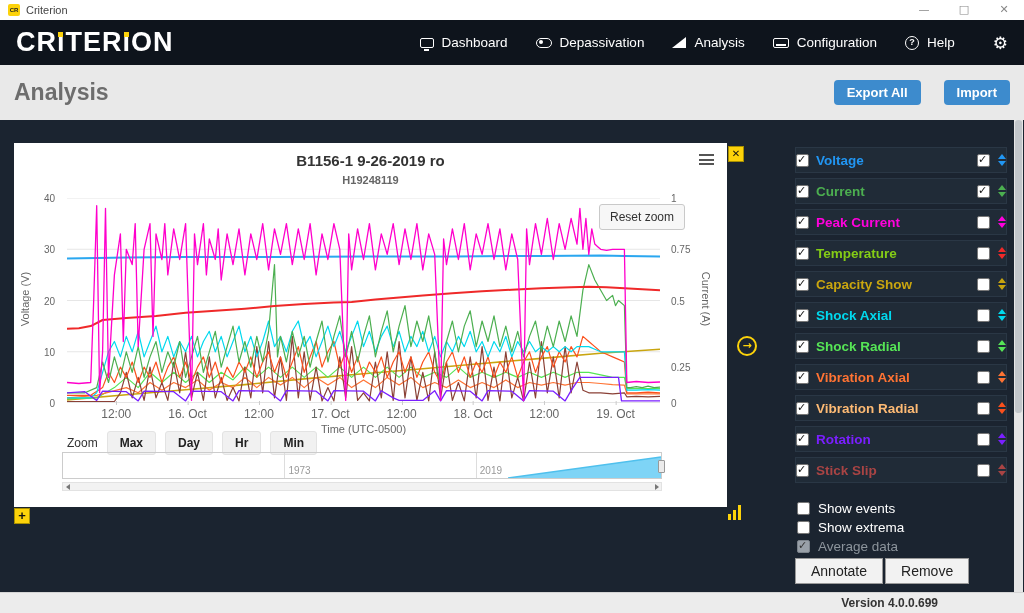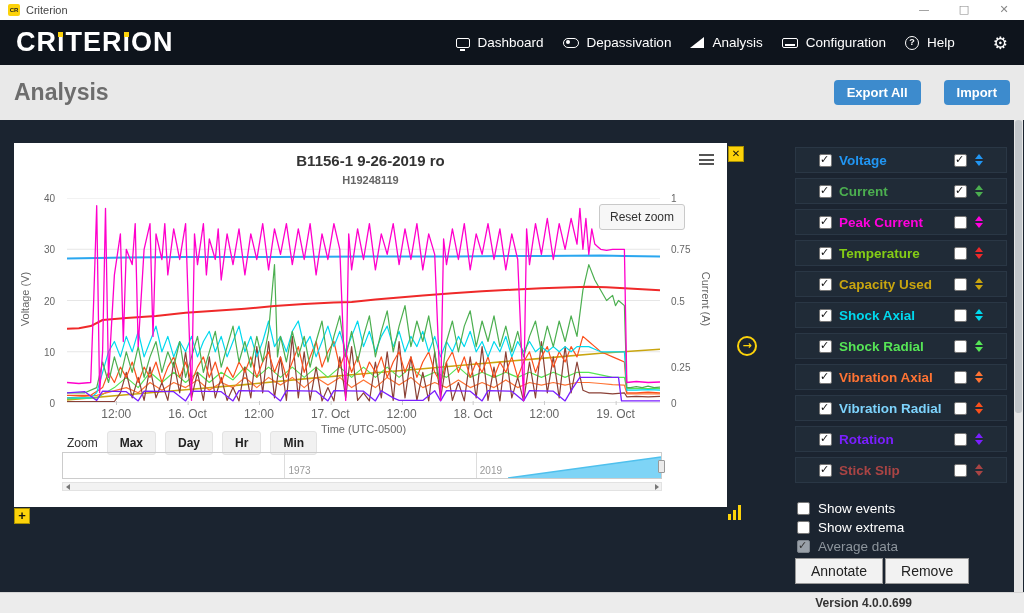--- a/index.html
+++ b/index.html
@@ -14,21 +14,21 @@
   .titlebar-title { font-size:11px; color:#444; margin-left:6px; }
   .win-controls { margin-left:auto; display:flex; }
   .win-btn { width:40px; text-align:center; color:#888; font-size:11px; line-height:20px;
              font-family:"DejaVu Sans", sans-serif; }
 
   
   .navbar { height:45px; background:#0e141c; display:flex; align-items:center; padding:0 16px; }
   .logo { font-size:27px; font-weight:bold; color:#fff; letter-spacing:1px; line-height:1; }
   .logo-i { position:relative; display:inline-block; }
   .logo-i::after { content:""; position:absolute; left:1px; top:3px; width:5px; height:5px; background:#fcd20a; }
-  .nav-menu { margin-left:auto; display:flex; align-items:center; gap:19px; }
+  .nav-menu { margin-left:auto; display:flex; align-items:center; gap:28px; }
   .nav-item { display:flex; align-items:center; gap:8px; color:#fff; font-size:13.5px; cursor:pointer; }
   .nav-icon { display:inline-block; }
   .icon-dashboard { width:14px; height:10px; border:1.5px solid #fff; border-radius:2px; position:relative; }
   .icon-dashboard::after { content:""; position:absolute; left:3px; bottom:-4px; width:5px; height:2px; background:#fff; }
   .icon-depassivation { width:16px; height:10px; border:1.5px solid #fff; border-radius:5px; position:relative; }
   .icon-depassivation::after { content:""; position:absolute; left:2px; top:1.5px; width:4px; height:4px; background:#fff; border-radius:50%; }
   .icon-analysis { width:0; height:0; border-bottom:11px solid #fff; border-left:14px solid transparent; }
   .icon-configuration { width:16px; height:10px; border:1.5px solid #fff; border-radius:2px; position:relative; }
   .icon-configuration::after { content:""; position:absolute; left:2px; right:2px; bottom:1px; height:1.5px; background:#fff; }
   .icon-help { width:14px; height:14px; border:1.5px solid #fff; border-radius:50%; color:#fff;
@@ -96,21 +96,21 @@
   .expand-btn { position:absolute; left:737px; top:216px; width:20px; height:20px; border:2px solid #fcd20a;
                 border-radius:50%; color:#fcd20a; font-size:11px; font-weight:bold; line-height:16px;
                 text-align:center; cursor:pointer; font-family:"DejaVu Sans", sans-serif; }
   .bars-icon { position:absolute; left:728px; top:385px; display:flex; align-items:flex-end; gap:2px; height:15px; }
   .bars-icon i { display:block; width:3px; background:#fcd20a; }
   .bars-icon i:nth-child(1){ height:6px; } .bars-icon i:nth-child(2){ height:10px; } .bars-icon i:nth-child(3){ height:15px; }
 
   
   .sidebar { position:absolute; left:795px; top:27px; width:212px; }
   .series-row { height:26px; margin-bottom:5px; background:#202b37; border:1px solid #2a3745;
-                display:flex; align-items:center; padding:0 23px; }
+                display:flex; align-items:center; padding:0 0; }
   .series-label { flex:1; margin-left:7px; font-size:13.5px; font-weight:bold; }
   .cb { width:13px; height:13px; background:#fff; border:1px solid #777; border-radius:2px;
         position:relative; display:inline-block; cursor:pointer; flex:0 0 auto; }
   .cb.checked::after { content:"✓"; position:absolute; left:0px; top:-2px; font-size:11px; font-weight:bold;
                        color:#111; font-family:"DejaVu Sans", sans-serif; }
   .cb.disabled { background:#99a0a8; border-color:#7c838b; }
   .cb.disabled.checked::after { color:#333; }
   .updown { display:flex; flex-direction:column; gap:2px; margin-left:8px; cursor:pointer; }
   .tri-up { width:0; height:0; border-left:4px solid transparent; border-right:4px solid transparent; border-bottom:5px solid #fff; }
   .tri-down { width:0; height:0; border-left:4px solid transparent; border-right:4px solid transparent; border-top:5px solid #fff; }
@@ -121,21 +121,21 @@
   .action-buttons { position:absolute; left:795px; top:438px; display:flex;justify-content:flex-end; }
   .btn-light { background:#f2f2f2; border:1px solid #999; color:#222; font-size:14px;
                padding:4px 15px; cursor:pointer; }
   .btn-light + .btn-light { margin-left:2px; }
 
   .content-scrollbar { position:absolute; right:1px; top:0; width:9px; height:100%; background:#e6e6e6; }
   .content-scrollbar .thumb { position:absolute; top:0; left:1px; width:7px; height:62%; background:#c2c6ca; border-radius:3px; }
 
   
   .footer { height:21px; background:#ececec; border-top:1px solid #d5d5d5; display:flex;
-            align-items:center; justify-content:flex-end; padding-right:112px;
+            align-items:center; justify-content:flex-end; padding-right:86px;
             font-size:12px; font-weight:bold; color:#333; }
 </style>
 </head>
 <body>
 
 <div class="titlebar">
   <span class="app-icon">CR</span>
   <span class="titlebar-title">Criterion</span>
   <span class="win-controls">
     <span class="win-btn">—</span>
@@ -322,21 +322,21 @@
     <span class="series-label" style="color: #84cc16;">Temperature</span>
     <span class="cb right-cb"></span>
     <span class="updown">
       <span class="tri-up" style="border-bottom-color: rgb(239, 41, 41);"></span>
       <span class="tri-down" style="border-top-color: rgb(239, 41, 41);"></span>
     </span>
   </div>
 
   <div class="series-row">
     <span class="cb left-cb checked"></span>
-    <span class="series-label" style="color: rgb(201, 165, 15);">Capacity Used</span>
+    <span class="series-label" style="color: rgb(201, 165, 15);">Capacity Show</span>
     <span class="cb right-cb"></span>
     <span class="updown">
       <span class="tri-up" style="border-bottom-color: rgb(201, 165, 15);"></span>
       <span class="tri-down" style="border-top-color: rgb(201, 165, 15);"></span>
     </span>
   </div>
 
   <div class="series-row">
     <span class="cb left-cb checked"></span>
     <span class="series-label" style="color: rgb(0, 217, 238);">Shock Axial</span>
@@ -362,21 +362,21 @@
     <span class="series-label" style="color: rgb(255, 115, 51);">Vibration Axial</span>
     <span class="cb right-cb"></span>
     <span class="updown">
       <span class="tri-up" style="border-bottom-color: rgb(255, 115, 51);"></span>
       <span class="tri-down" style="border-top-color: rgb(255, 115, 51);"></span>
     </span>
   </div>
 
   <div class="series-row">
     <span class="cb left-cb checked"></span>
-    <span class="series-label" style="color: #7dd3fc;">Vibration Radial</span>
+    <span class="series-label" style="color: #fdba74;">Vibration Radial</span>
     <span class="cb right-cb"></span>
     <span class="updown">
       <span class="tri-up" style="border-bottom-color: rgb(251, 80, 28);"></span>
       <span class="tri-down" style="border-top-color: rgb(251, 80, 28);"></span>
     </span>
   </div>
 
   <div class="series-row">
     <span class="cb left-cb checked"></span>
     <span class="series-label" style="color: rgb(122, 31, 255);">Rotation</span>

